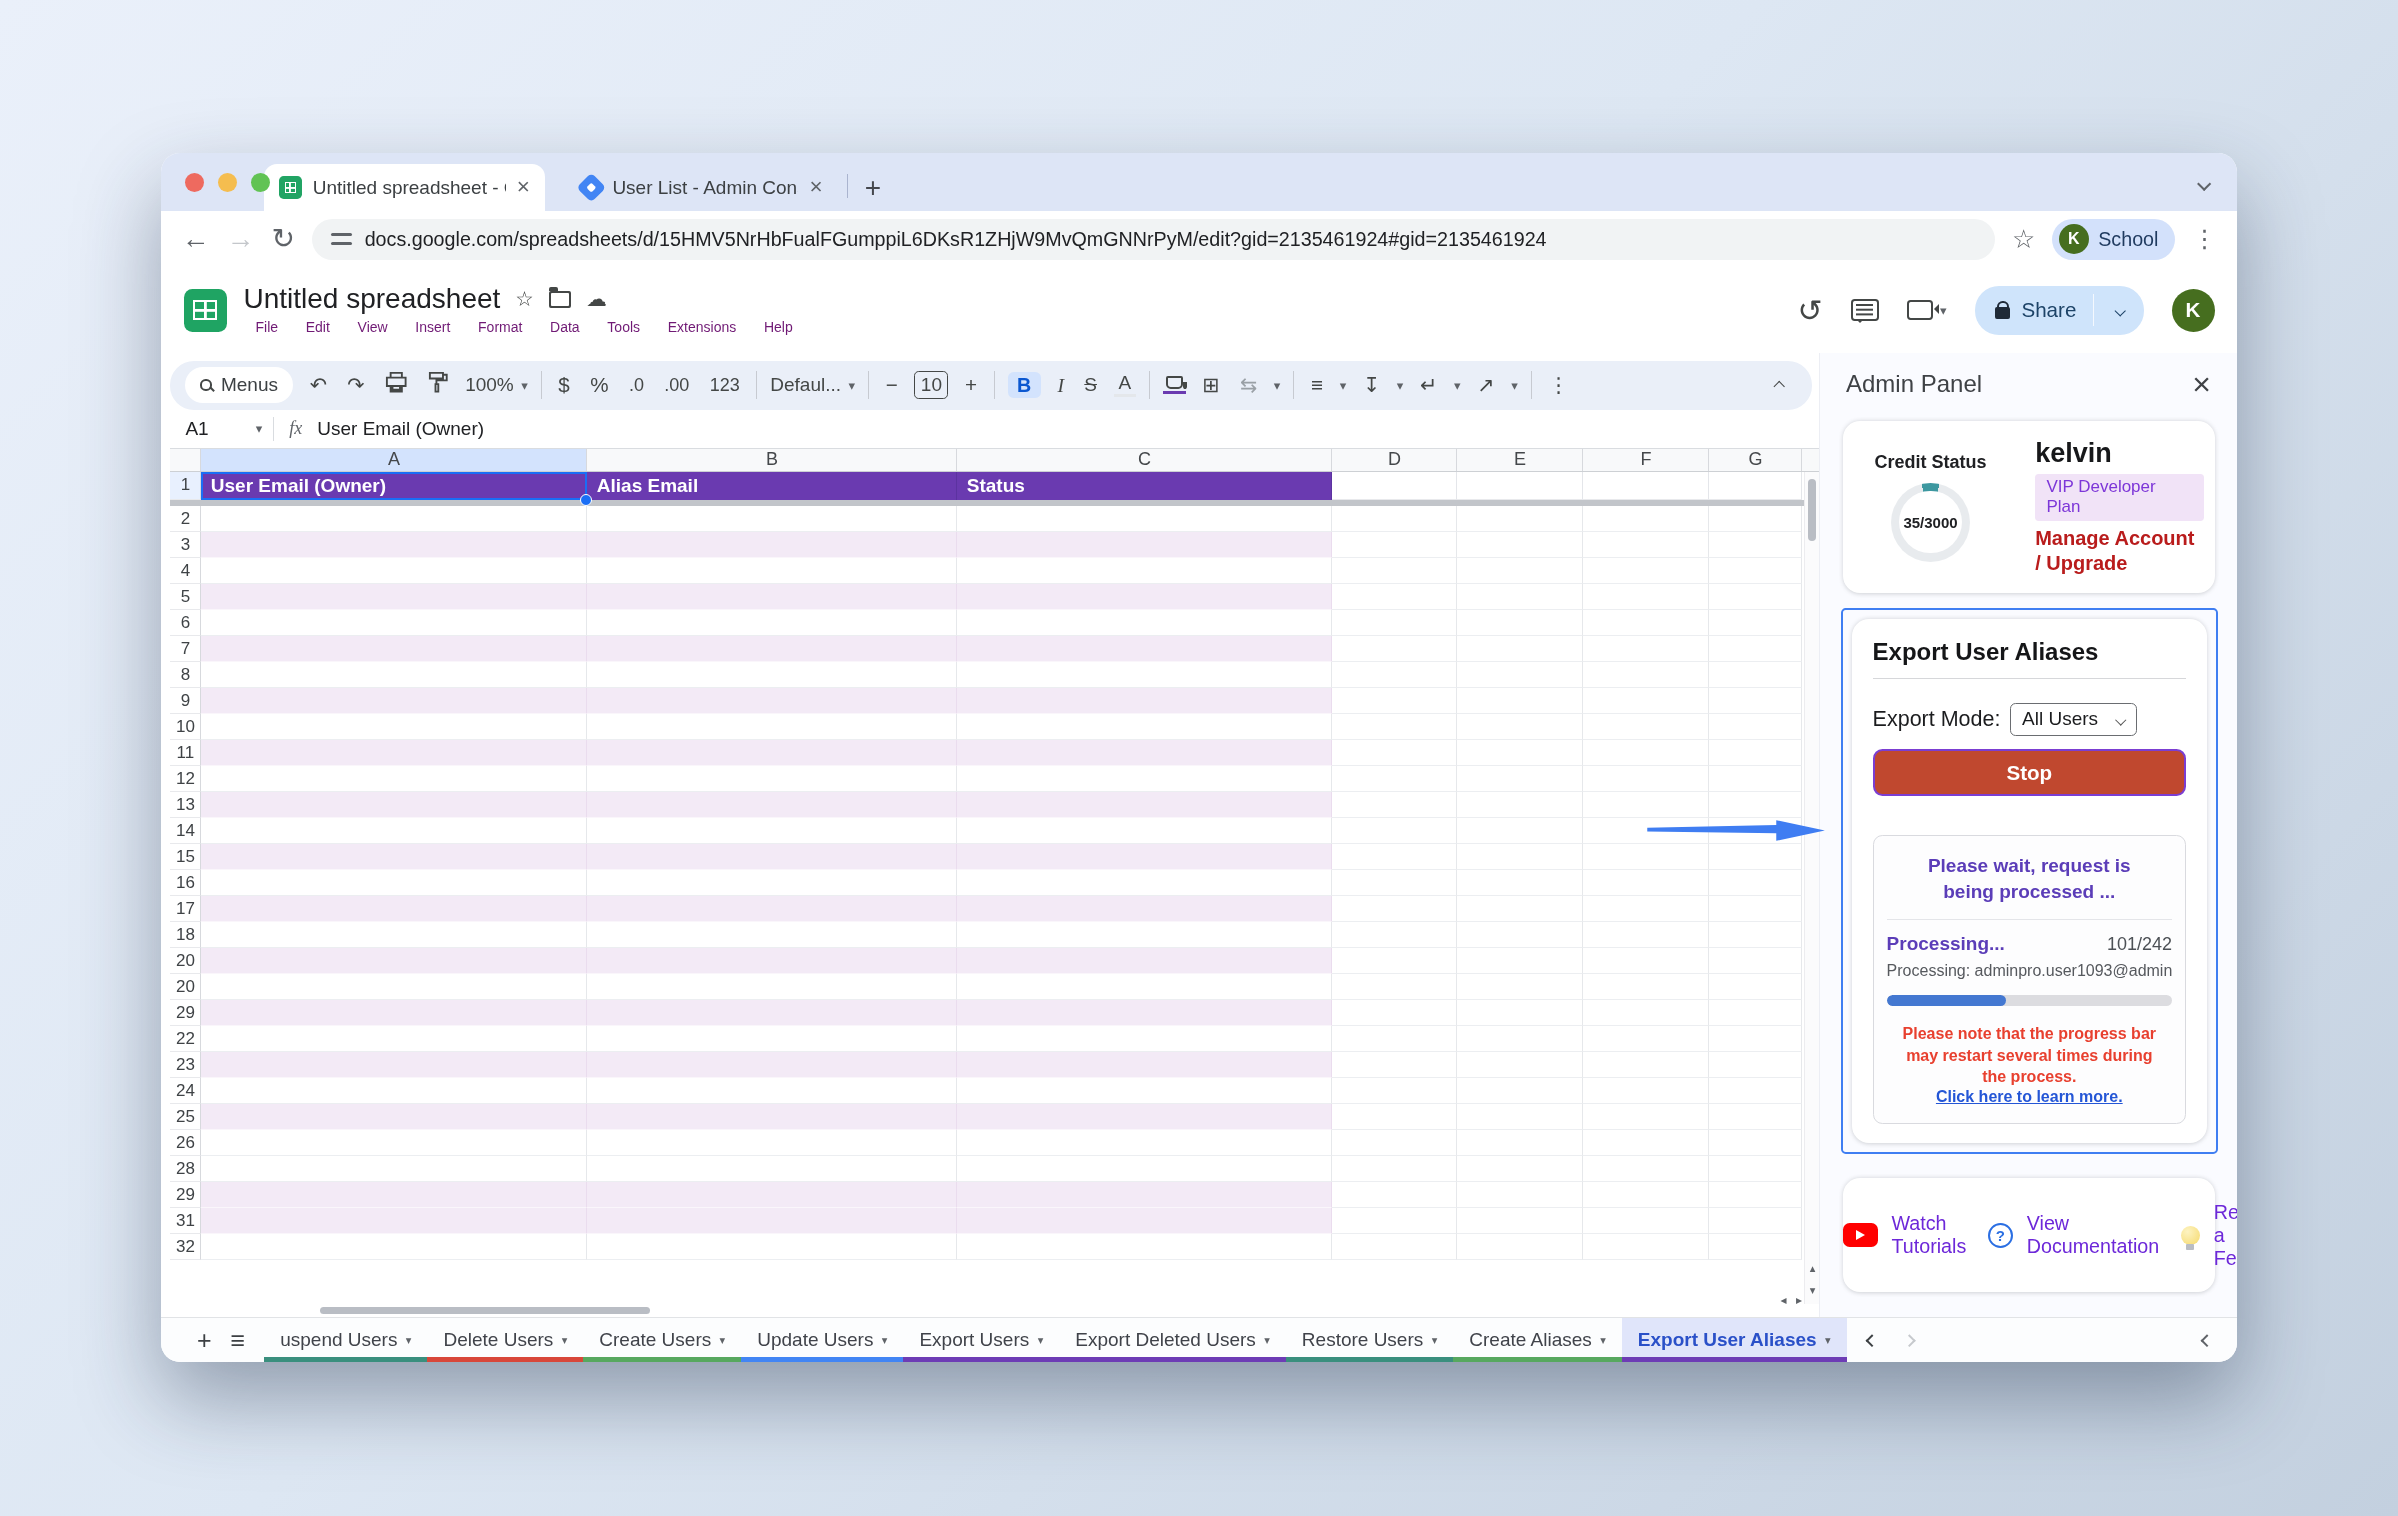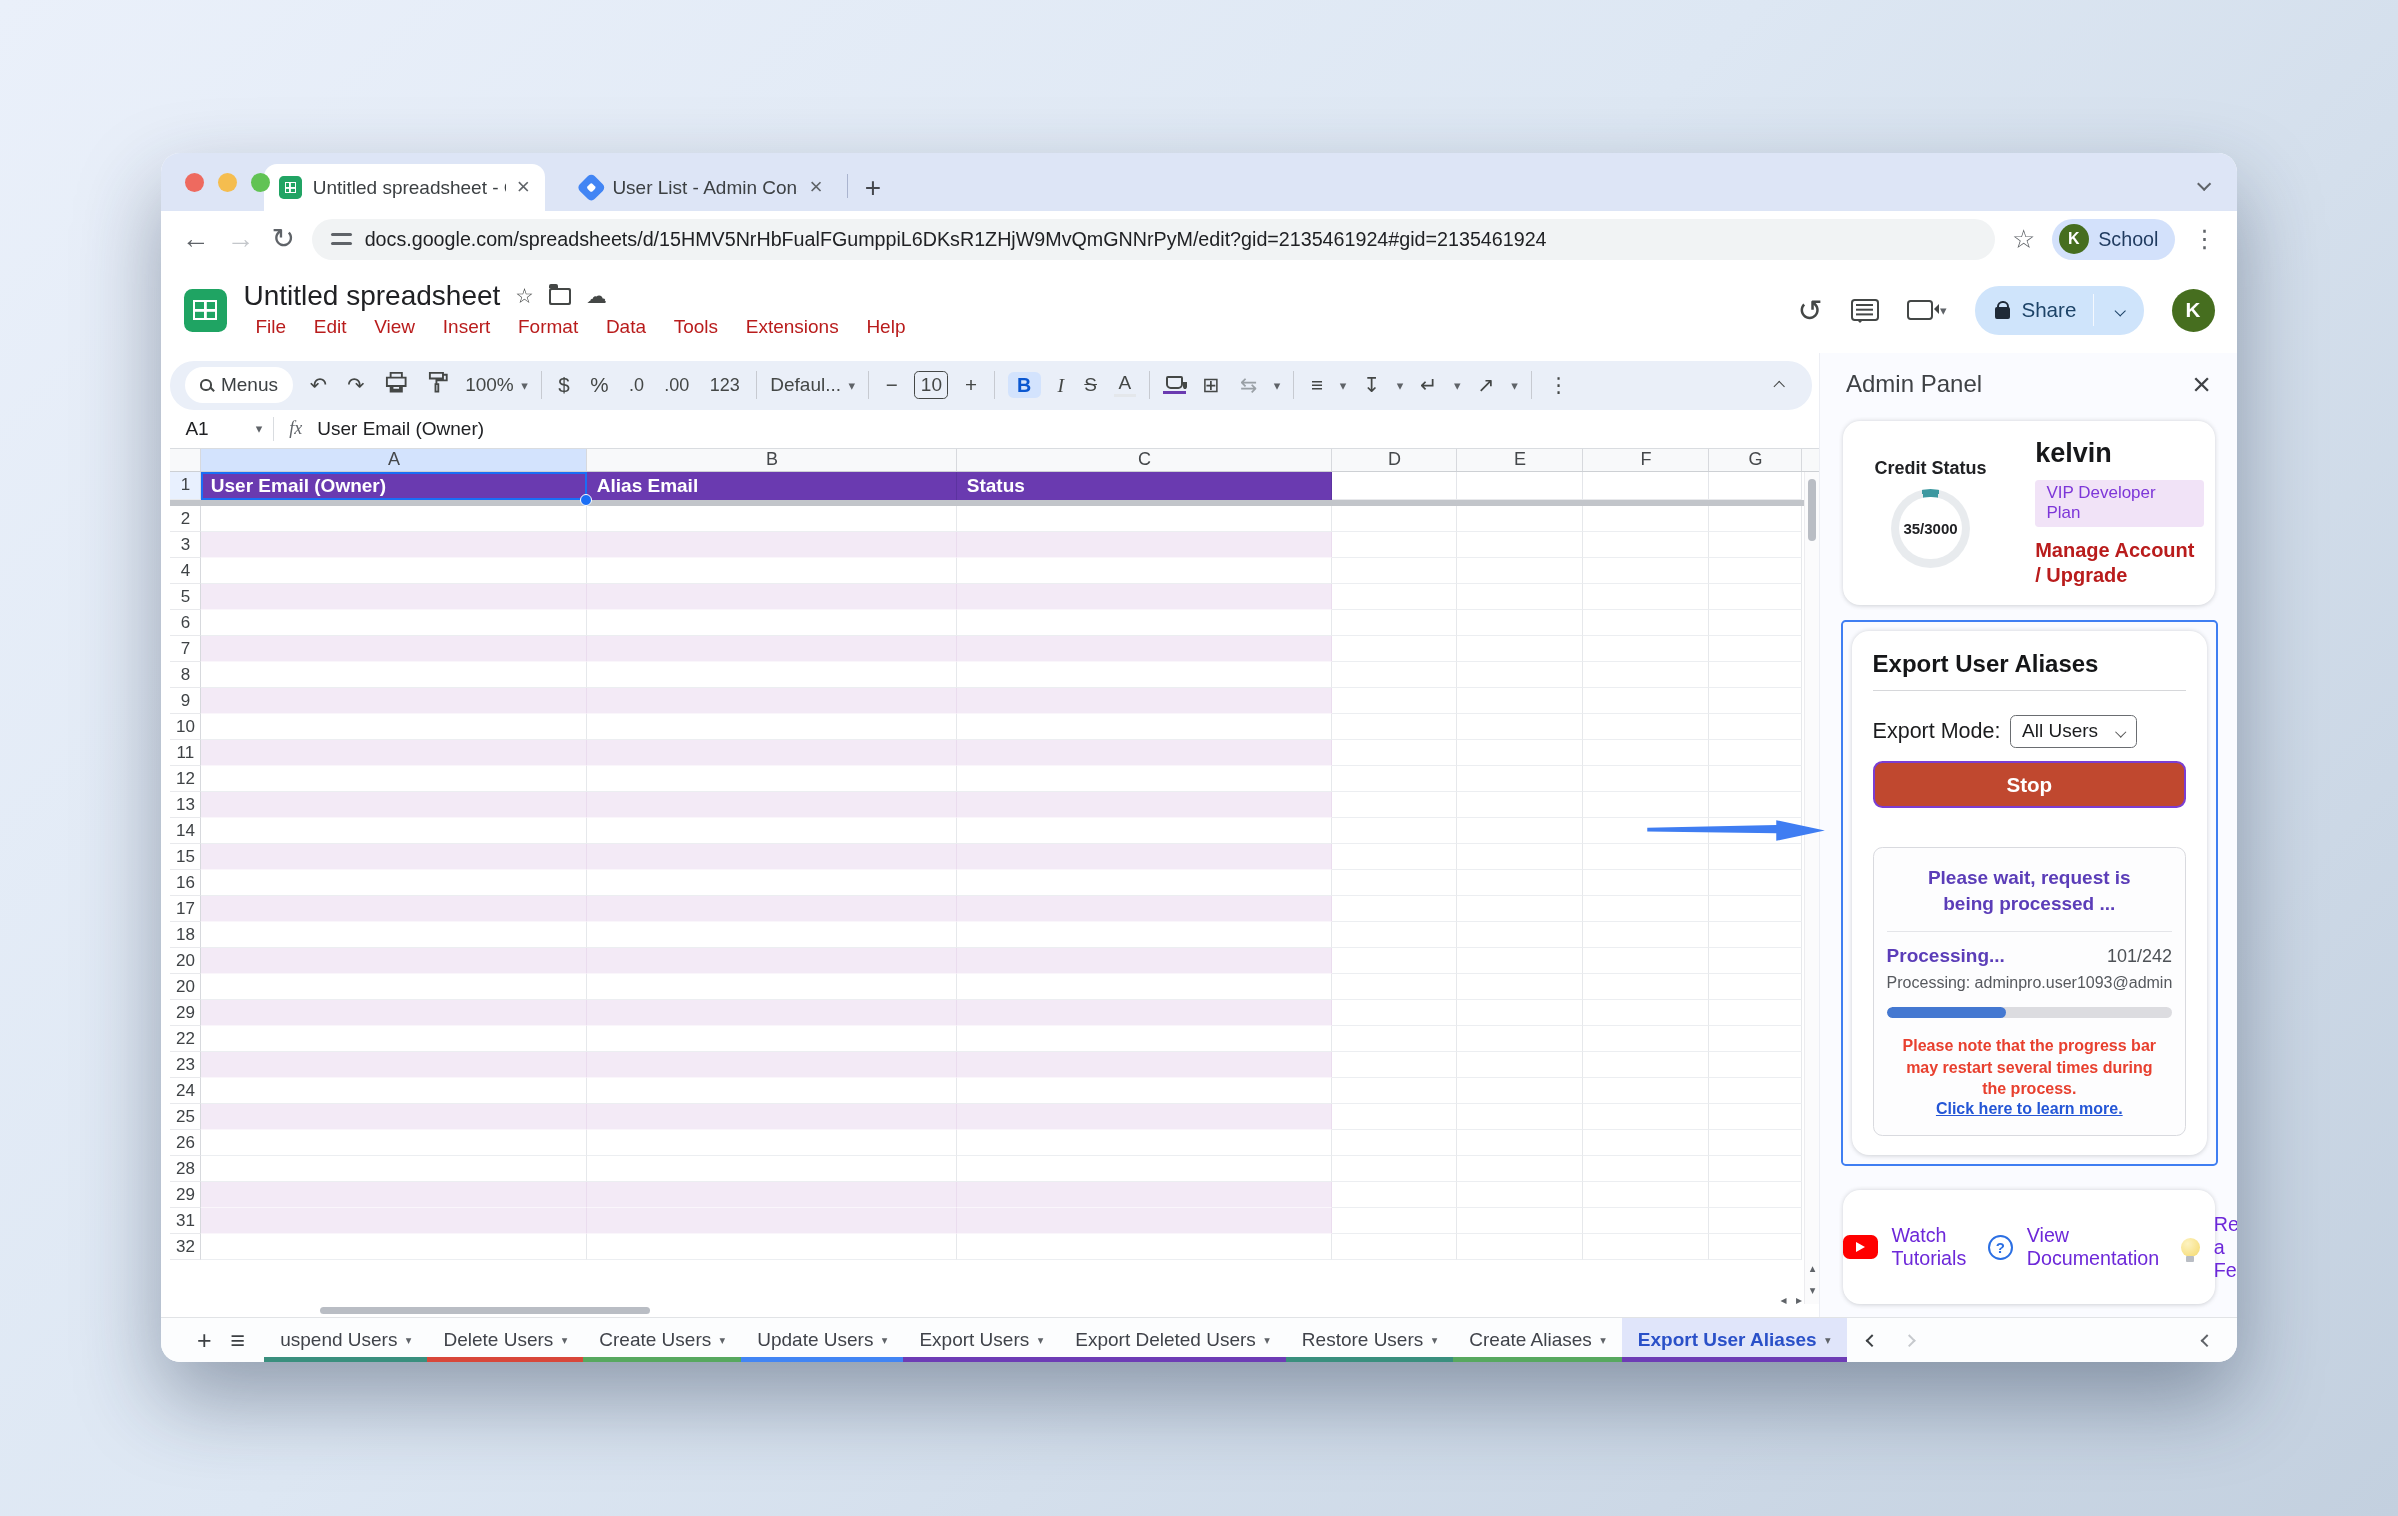--- a/index.html
+++ b/index.html
@@ -58,21 +58,21 @@
   .sheets-logo::after{content:"";position:absolute;left:9.4px;top:11.2px;right:9.4px;bottom:11.2px;border:2.8px solid #fff;
     background:linear-gradient(#fff,#fff) center/100% 2.8px no-repeat, linear-gradient(#fff,#fff) center/2.8px 100% no-repeat;}
   .title-block{display:flex;flex-direction:column;gap:1.9px;}
   .title-row{display:flex;align-items:center;gap:15px;}
   .doc-title{font-size:28px;color:#202124;}
   .hdr-mini{font-size:20.6px;color:#444746;}
   .folder-ic{width:22.5px;height:17px;background:#444746;border-radius:1.9px;position:relative;}
   .folder-ic::before{content:"";position:absolute;top:-3.7px;left:0;width:9.4px;height:3.7px;background:#444746;border-radius:1.9px 1.9px 0 0;}
   .folder-ic::after{content:"";position:absolute;inset:1.9px;background:#fff;border-radius:0.9px;}
   .menu-bar{display:flex;gap:3.7px;}
-  .menu-item{font-size:19px;color:#b91c1c;padding:1.9px 12px;border-radius:5.6px;}
+  .menu-item{font-size:14px;color:#701a75;padding:1.9px 12px;border-radius:5.6px;}
   .hdr-right{margin-left:auto;display:flex;align-items:center;gap:28px;}
   .hist-ic{font-size:30px;color:#444746;}
   .comment-ic{width:28px;height:22.5px;border:2.3px solid #444746;border-radius:3.7px;position:relative;}
   .comment-ic::before{content:"";position:absolute;left:3.7px;bottom:-7.5px;border:4.7px solid transparent;border-top-color:#444746;}
   .comment-ic::after{content:"";position:absolute;left:3.7px;top:3.7px;right:3.7px;height:1.9px;background:#444746;box-shadow:0 4.7px 0 #444746, 0 9.4px 0 #444746;}
   .cam-wrap{display:flex;align-items:center;gap:7.5px;color:#444746;}
   .cam-ic{width:26px;height:20.6px;border:2.3px solid #444746;border-radius:3.7px;position:relative;}
   .cam-ic::after{content:"";position:absolute;right:-8.4px;top:1.9px;border:5.6px solid transparent;border-right-color:#444746;transform:translateY(0);}
   .caret{font-size:13px;color:#5f6368;}
   .share-btn{height:49px;background:#cfe4fb;border-radius:24px;display:flex;align-items:center;padding:0 7.5px 0 20.6px;gap:11.2px;}
@@ -147,21 +147,21 @@
   .sb-title{font-size:24px;color:#3f4246;font-weight:500;}
   .sb-close{margin-left:auto;font-size:32px;color:#3f4246;font-weight:300;line-height:1;}
   .card{background:#fff;border-radius:17px;box-shadow:0 0.9px 4.7px rgba(60,64,67,.22);}
   .credit-card{margin:17px 22.5px 0;padding:17px 17px;display:flex;align-items:center;gap:15px;}
   .credit-left{width:142px;display:flex;flex-direction:column;align-items:center;gap:9.4px;flex:none;}
   .credit-label{font-size:18px;font-weight:700;color:#202124;}
   .donut{width:79px;height:79px;border-radius:50%;position:relative;}
   .donut::after{content:"";position:absolute;inset:8.4px;border-radius:50%;background:#fff;}
   .donut-val{position:absolute;inset:0;display:flex;align-items:center;justify-content:center;font-size:15px;font-weight:700;color:#202124;z-index:1;}
   .credit-div{width:0.9px;align-self:stretch;background:#e3e4e8;}
-  .credit-right{display:flex;flex-direction:column;gap:11px;padding-left:3.7px;}
+  .credit-right{display:flex;flex-direction:column;gap:5px;padding-left:3.7px;}
   .user-name{font-size:27px;font-weight:800;color:#17181a;}
   .plan-pill{align-self:flex-start;background:#f1e3f7;color:#7d36d8;font-size:17px;padding:3.7px 11.2px;border-radius:3.7px;}
   .manage-link{font-size:20px;font-weight:800;color:#b91c1c;width:169px;line-height:1.25;}
   .export-outline{margin:15px 19px 0 20.6px;border:2.8px solid var(--accent-blue);border-radius:4.7px;padding:9.4px;}
   .export-card{padding:19px 20.6px;}
   .export-title{font-size:24px;font-weight:800;color:#151618;padding-bottom:11.2px;border-bottom:0.9px solid #d6d7da;}
   .mode-row{margin-top:24px;display:flex;align-items:center;gap:9.4px;}
   .mode-label{font-size:21.5px;color:#1b1c1e;}
   .select{display:inline-flex;align-items:center;gap:19px;border:1.4px solid #6a6d71;border-radius:5.6px;padding:4.7px 11.2px;font-size:19px;color:#1b1c1e;background:#fff;}
   .select .chev{width:7.5px;height:7.5px;border-width:1.9px;color:#555;}

